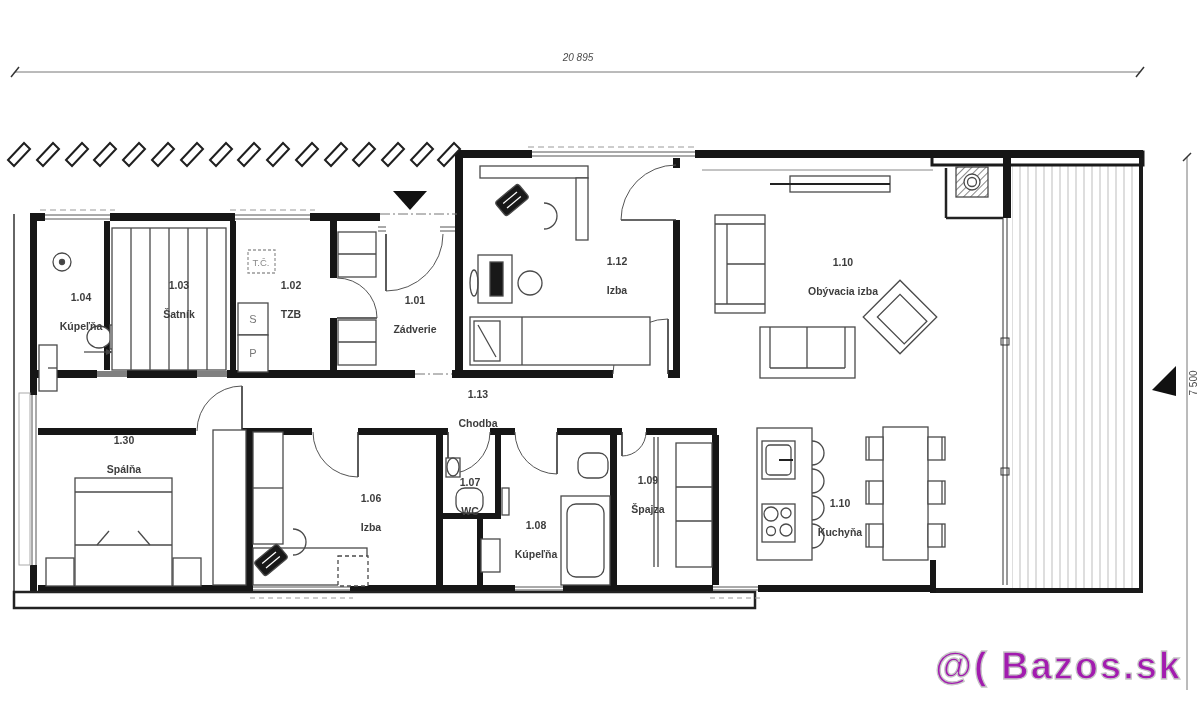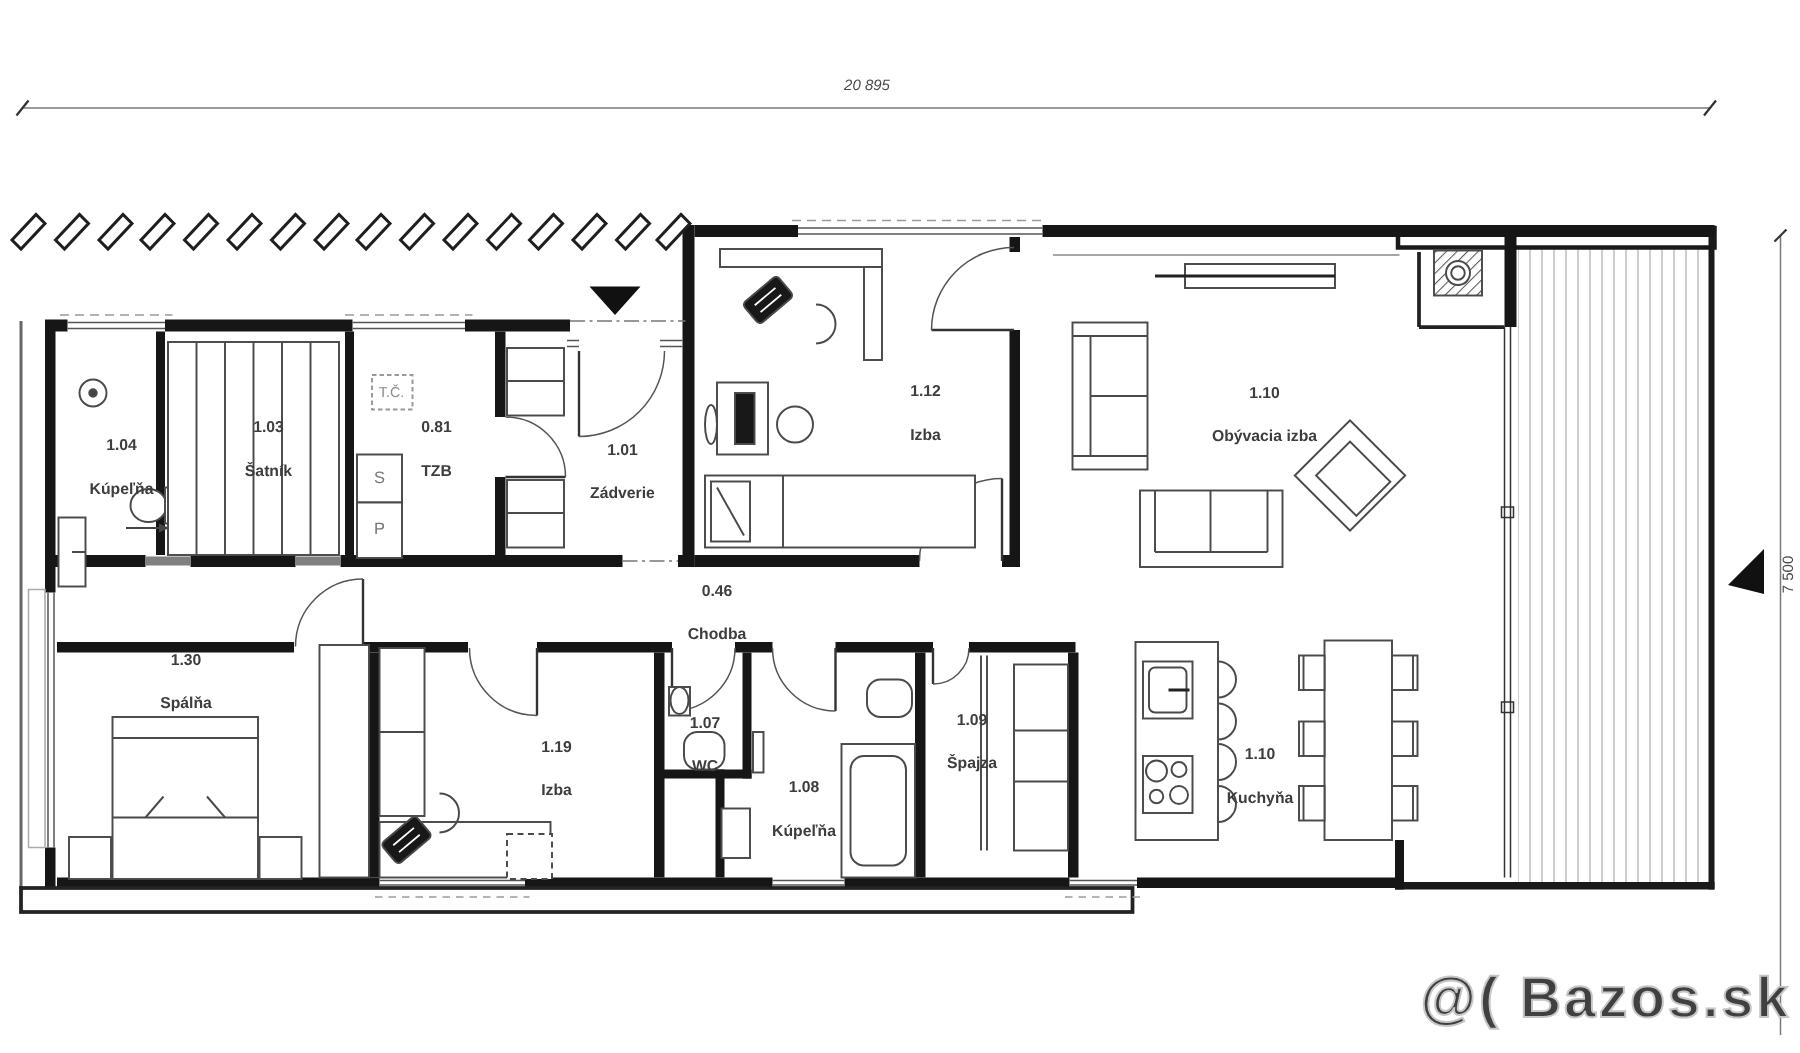--- a/index.html
+++ b/index.html
@@ -19,23 +19,23 @@
     color:#8a8a8a;font-size:9.5px;font-weight:400;white-space:nowrap;text-align:right;
   }
   .alabel.big{font-size:11px;color:#777;}
   .dim{
     position:absolute;color:#4a4a4a;font-size:10px;font-weight:400;
     white-space:nowrap;
   }
   .dim.top{left:578px;top:63px;transform:translate(-50%,-100%);font-style:italic;}
   .dim.right{left:1193px;top:383px;transform:translate(-50%,-50%) rotate(-90deg);}
   .watermark{
-    position:absolute;right:6px;bottom:14px;
+    position:absolute;right:18px;bottom:14px;
     font-size:38px;font-weight:700;letter-spacing:2px;
-    color:#404040;-webkit-text-stroke:1.3px #c6c6c6;
+    color:#a21caf;-webkit-text-stroke:1.3px #c6c6c6;
   }
   .watermark-faint{
     position:absolute;left:588px;top:352px;transform:translate(-50%,-50%);
     font-size:84px;font-weight:700;color:rgba(170,170,170,0.10);
     letter-spacing:4px;
   }
 </style>
 </head>
 <body>
 
@@ -394,45 +394,45 @@
 
   <div class="rlabel" style="left:81px;top:304px">
       <span>1.04</span>
       <span>Kúpeľňa</span>
     </div>
   <div class="rlabel" style="left:179px;top:292px">
       <span>1.03</span>
       <span>Šatník</span>
     </div>
   <div class="rlabel" style="left:291px;top:292px">
-      <span>0.81</span>
+      <span>1.02</span>
       <span>TZB</span>
     </div>
   <div class="rlabel" style="left:415px;top:307px">
       <span>1.01</span>
       <span>Zádverie</span>
     </div>
   <div class="rlabel" style="left:617px;top:268px">
       <span>1.12</span>
       <span>Izba</span>
     </div>
   <div class="rlabel" style="left:843px;top:269px">
       <span>1.10</span>
       <span>Obývacia izba</span>
     </div>
   <div class="rlabel" style="left:478px;top:401px">
-      <span>0.46</span>
+      <span>1.13</span>
       <span>Chodba</span>
     </div>
   <div class="rlabel" style="left:124px;top:447px">
       <span>1.30</span>
       <span>Spálňa</span>
     </div>
   <div class="rlabel" style="left:371px;top:505px">
-      <span>1.19</span>
+      <span>1.06</span>
       <span>Izba</span>
     </div>
   <div class="rlabel" style="left:470px;top:489px">
       <span>1.07</span>
       <span>WC</span>
     </div>
   <div class="rlabel" style="left:536px;top:532px">
       <span>1.08</span>
       <span>Kúpeľňa</span>
     </div>

